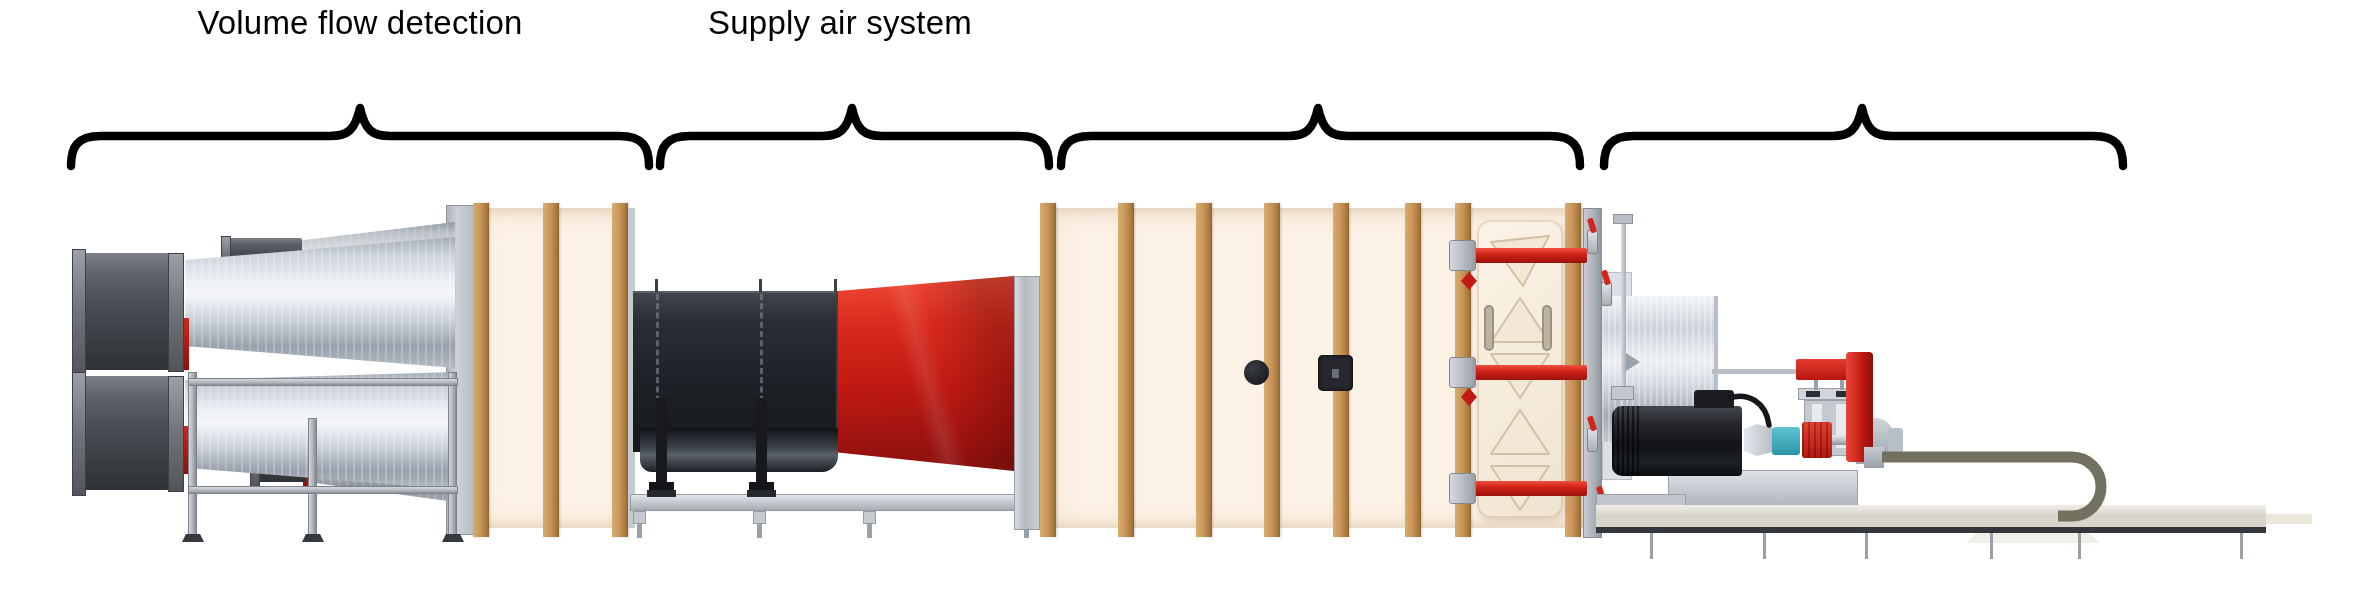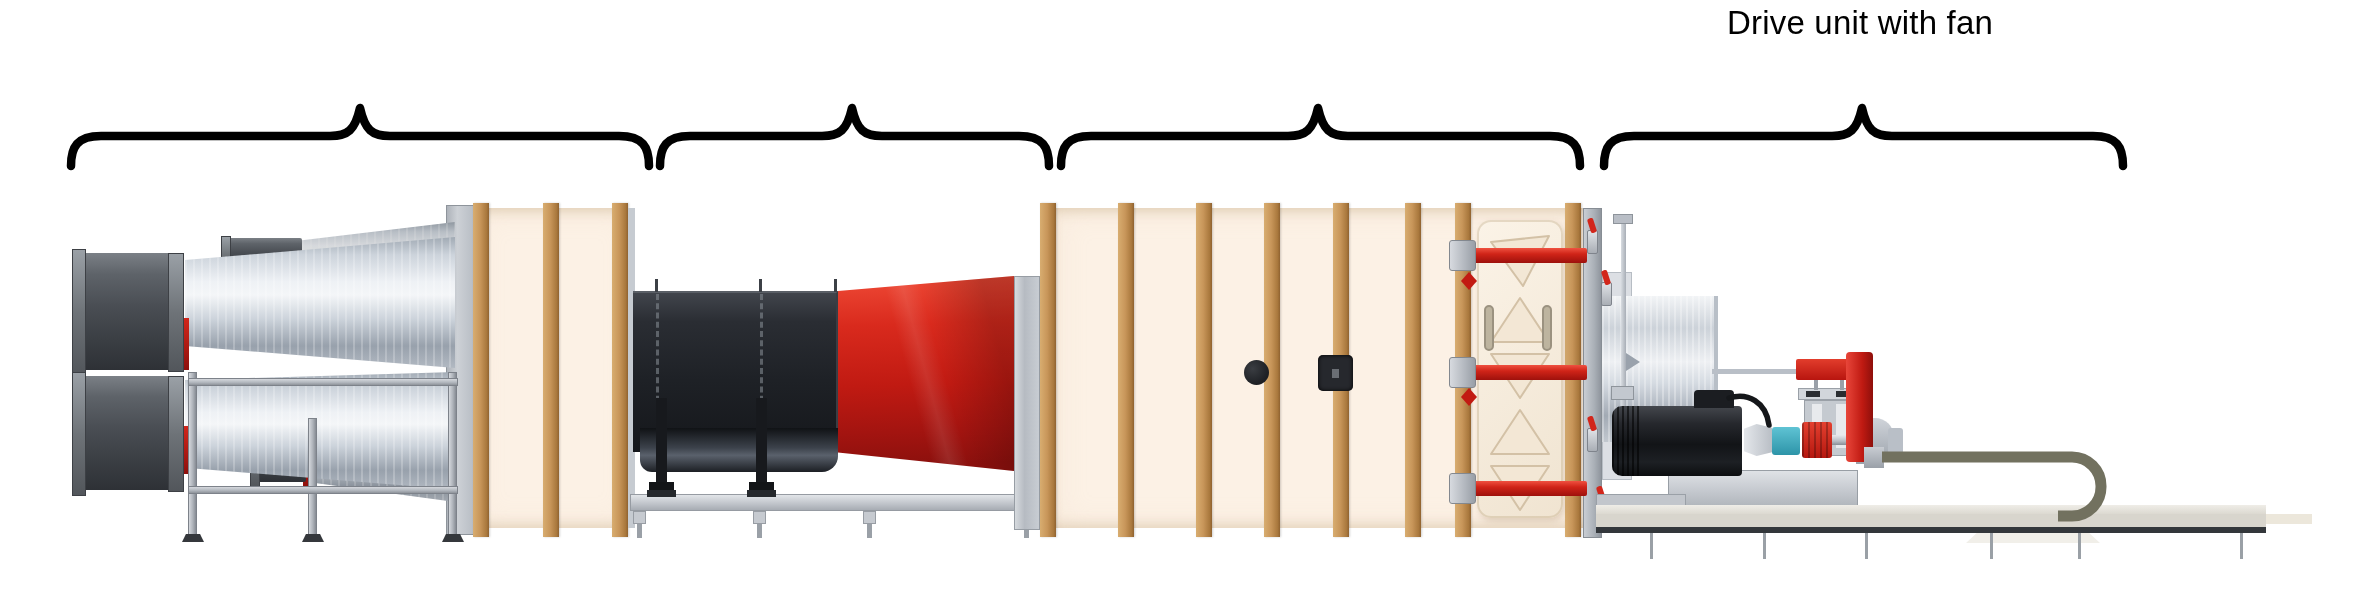--- a/index.html
+++ b/index.html
@@ -46,21 +46,22 @@
      background:linear-gradient(180deg,#e0e3e7,#a9aeb5);border:1px solid #7f848c;box-sizing:border-box;}
   .clamp::after{content:"";position:absolute;left:1px;top:-13px;width:6px;height:15px;background:#d2261b;border-radius:2px;transform:rotate(-18deg);}
   .leg{position:absolute;top:533px;width:3px;height:26px;background:#9aa0a6;}
   svg.overlay{position:absolute;left:0;top:0;pointer-events:none;}
 </style>
 </head>
 <body>
 
 <div class="canvas">
 
-  <div class="lbl" style="left:1655px;width:410px;text-align:center">Drive unit with fan</div>
+  <div class="lbl" style="left:150px;width:420px;text-align:center">Volume flow detection</div>
+  <div class="lbl" style="left:645px;width:390px;text-align:center">Supply air system</div>
 
   <svg class="overlay" width="2358" height="200">
     <g fill="none" stroke="#000" stroke-width="8.5" stroke-linecap="round" stroke-linejoin="round">
       <path d="M 71 166 C 71 147 77 136 101 136 L 330 136 C 348 136 355 130 360 108 C 365 130 372 136 390 136 L 619 136 C 643 136 649 147 649 166"></path>
       <path d="M 660 166 C 660 147 666 136 690 136 L 822 136 C 840 136 847 130 852 108 C 857 130 864 136 882 136 L 1019 136 C 1043 136 1049 147 1049 166"></path>
       <path d="M 1061 166 C 1061 147 1067 136 1091 136 L 1288 136 C 1306 136 1313 130 1318 108 C 1323 130 1330 136 1348 136 L 1550 136 C 1574 136 1580 147 1580 166"></path>
       <path d="M 1604 166 C 1604 147 1610 136 1634 136 L 1832 136 C 1850 136 1857 130 1862 108 C 1867 130 1874 136 1892 136 L 2093 136 C 2117 136 2123 147 2123 166"></path>
     </g>
   </svg>
 

